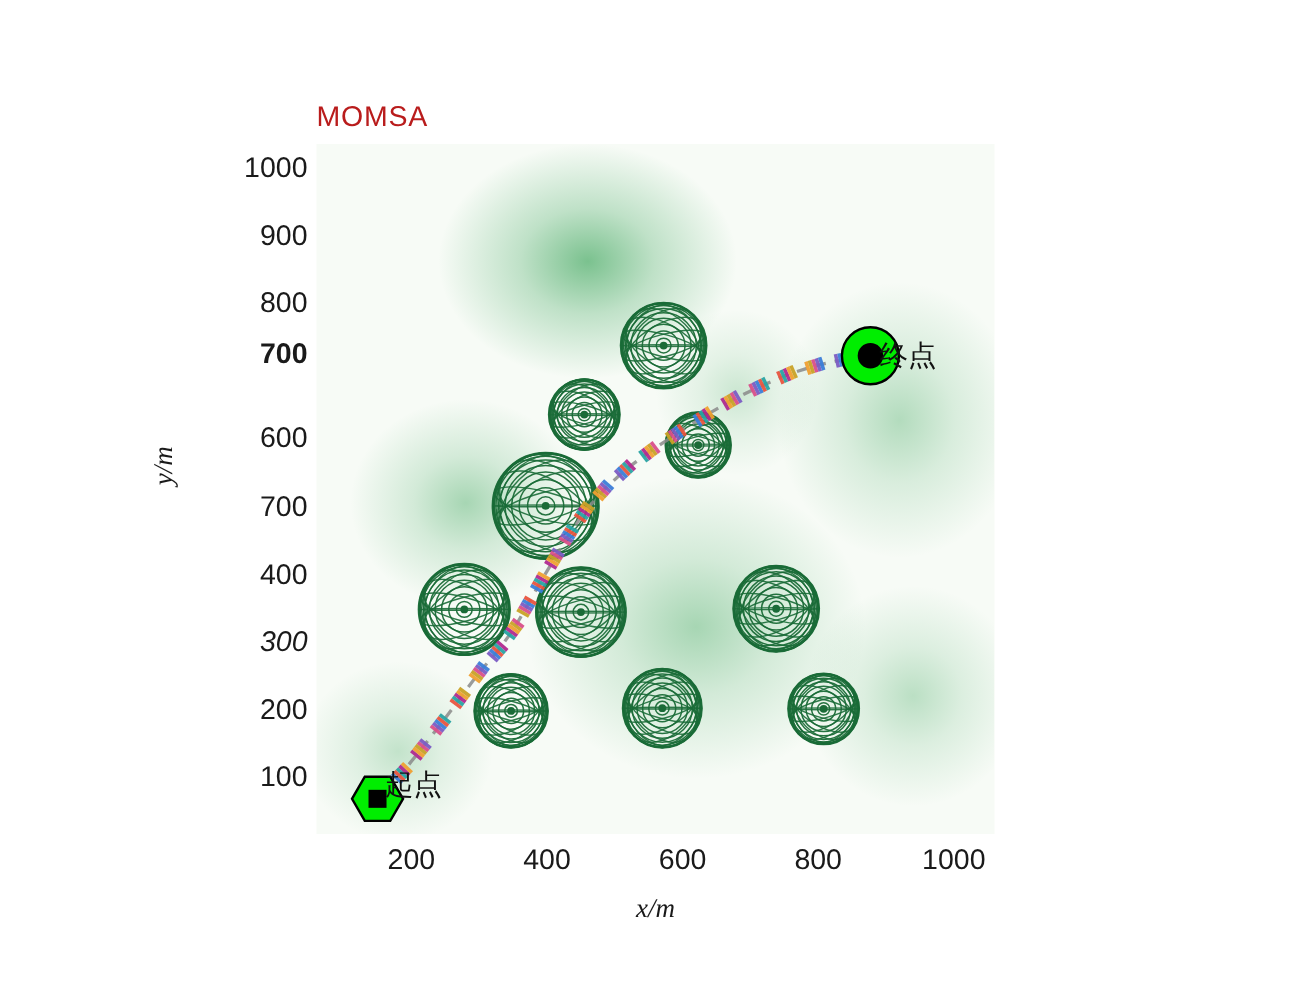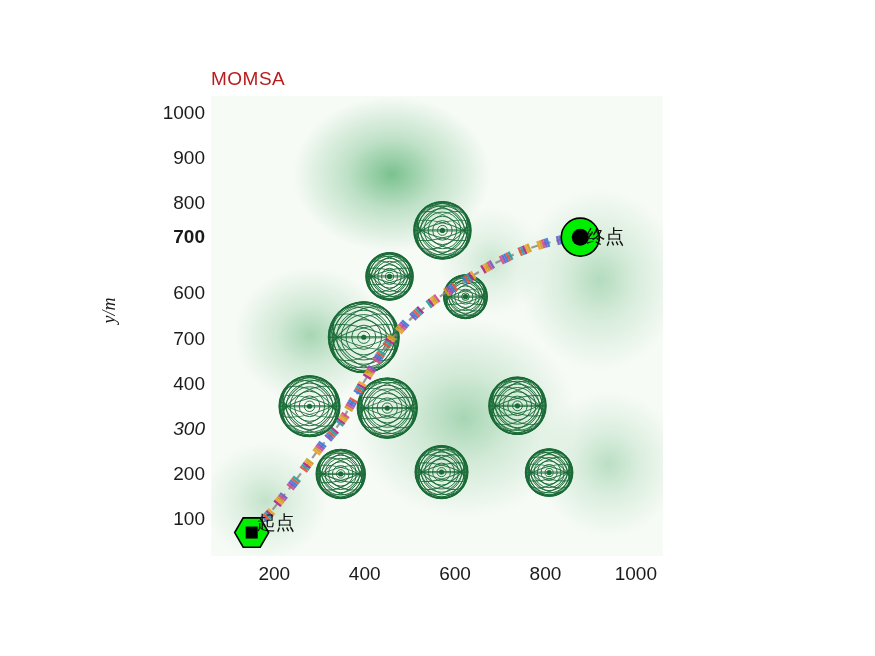--- a/index.html
+++ b/index.html
@@ -593,15 +593,16 @@
       <div class="ytick" style="top: 6.03922px;">1000</div>
     </div>
   <div id="x-ticks">
       <div class="xtick" style="left: 63.28px;">200</div>
       <div class="xtick" style="left: 153.68px;">400</div>
       <div class="xtick" style="left: 244.08px;">600</div>
       <div class="xtick" style="left: 334.48px;">800</div>
       <div class="xtick" style="left: 424.88px;">1000</div>
     </div>
 
+  <div id="xlabel">x/m</div>
   <div id="ylabel">y/m</div>
 
 </div>
 
 </body></html>

